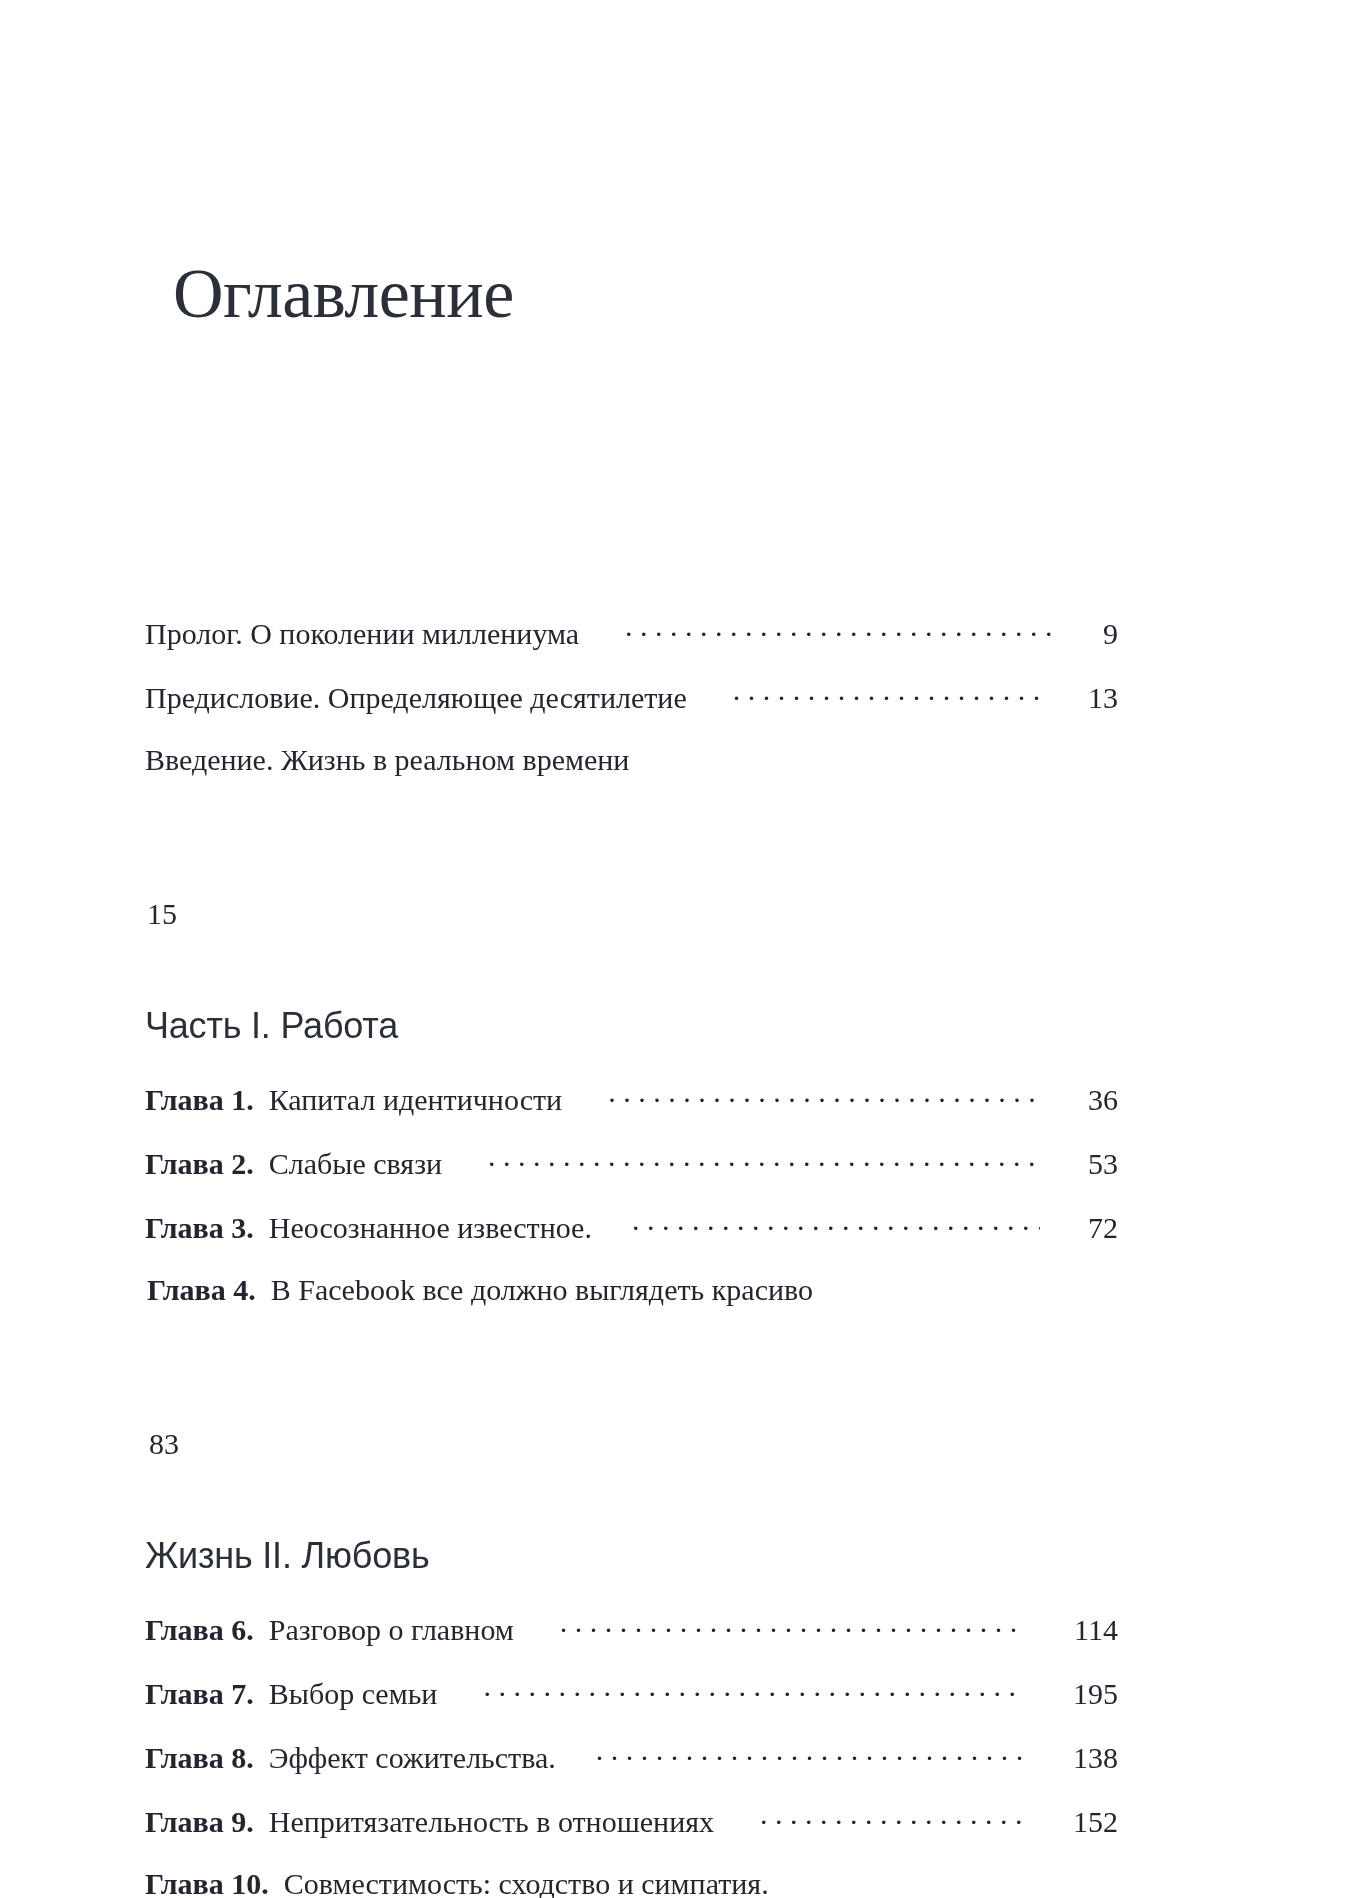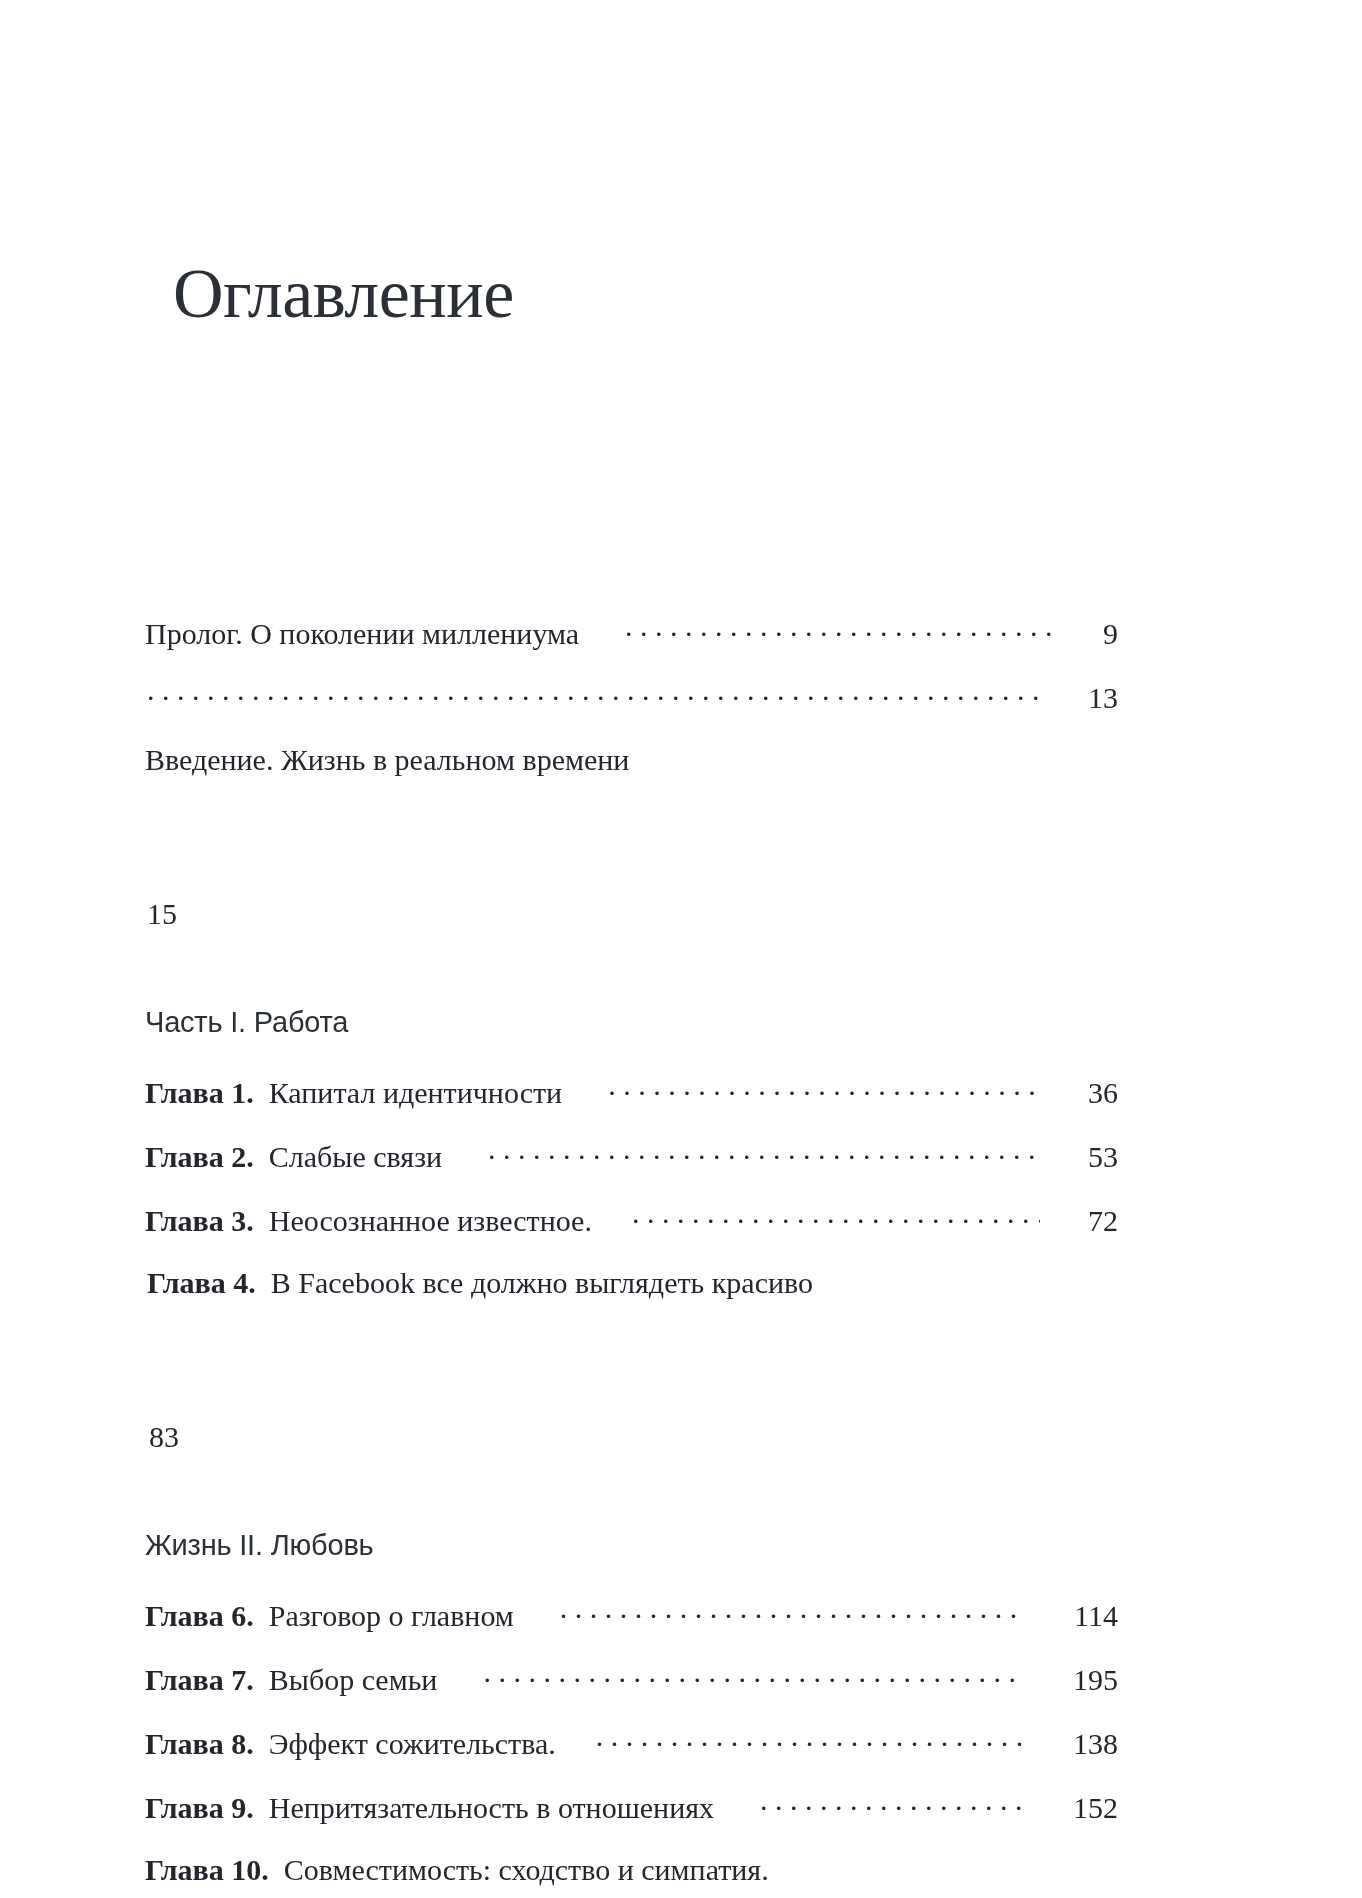--- a/index.html
+++ b/index.html
@@ -38,21 +38,21 @@
     top: 614px;
     width: 973px;
   }
 
   
   .front-matter { margin: 0; }
   .part-block { margin: 0; }
 
   .part-heading {
     font-family: "Liberation Sans", "DejaVu Sans", sans-serif;
-    font-size: 29px;
+    font-size: 36px;
     font-weight: 400;
     color: #2b2f38;
     letter-spacing: -0.2px;
     line-height: 1;
     white-space: nowrap;
   }
 
   
   .gap-before-part   { height: 76px; }
   .gap-after-part    { height: 36px; }
@@ -123,20 +123,23 @@
 
       <div class="toc-line">
         <span class="toc-label">
           <span class="chap-name">Пролог. О поколении миллениума</span>
         </span>
         <span class="leader"></span>
         <span class="toc-page">9</span>
       </div>
 
       <div class="toc-line">
+        <span class="toc-label">
+          <span class="chap-name">Предисловие. Определяющее десятилетие</span>
+        </span>
         <span class="leader"></span>
         <span class="toc-page">13</span>
       </div>
 
       <div class="toc-line tight">
         <span class="toc-label">
           <span class="chap-name">Введение. Жизнь в реальном времени</span>
         </span>
         <span class="leader"></span>
         <span class="toc-page">15</span>

